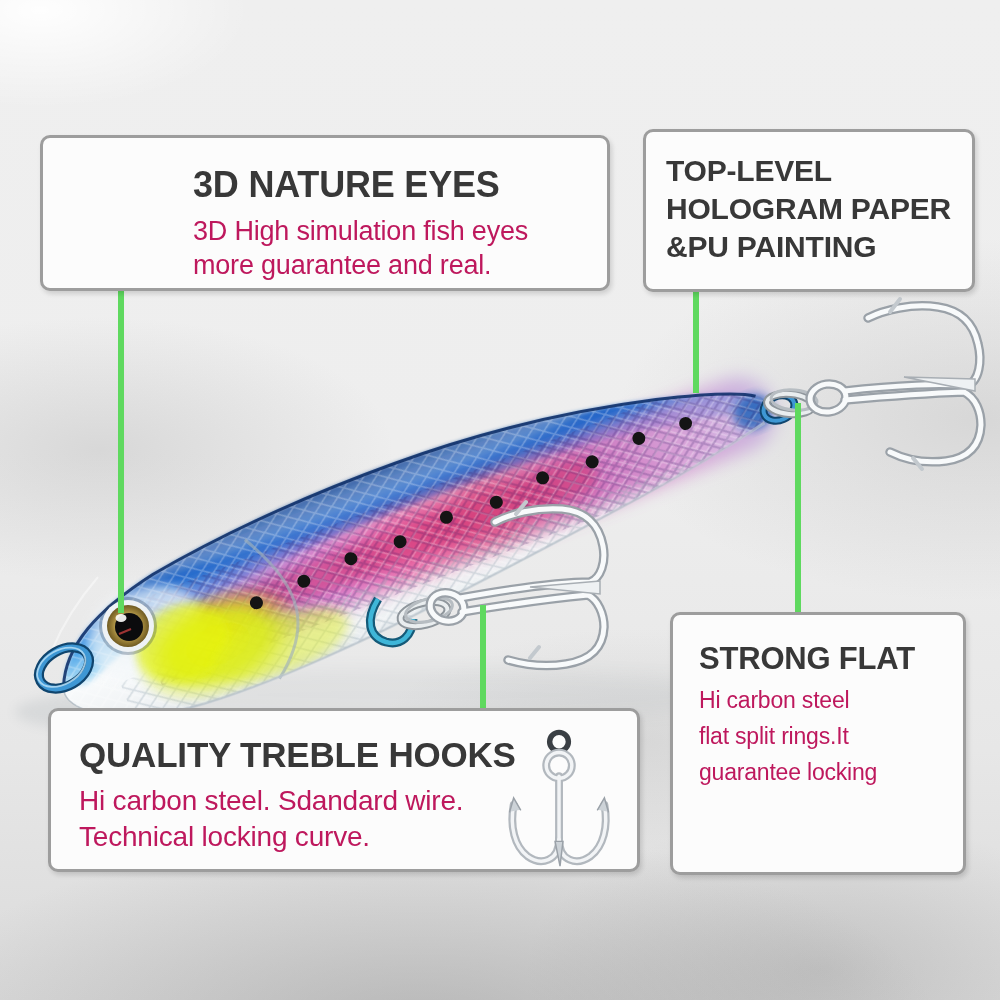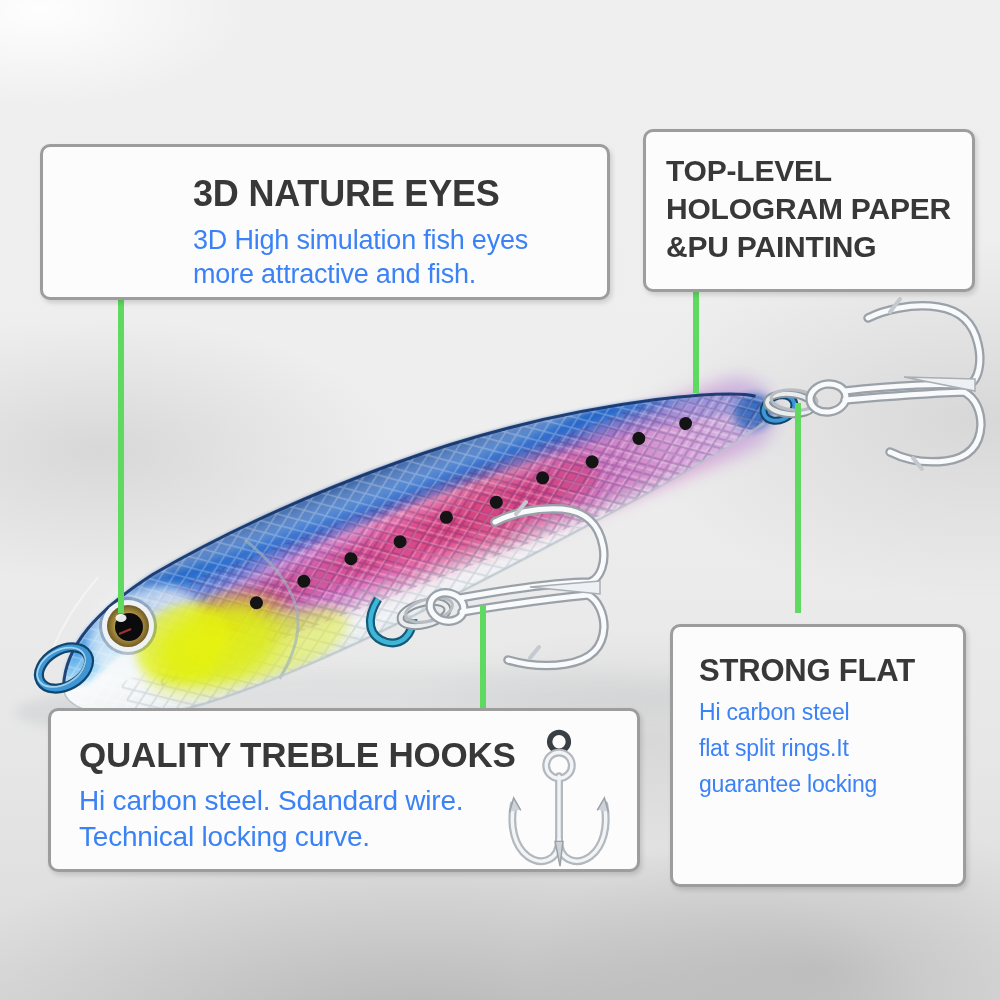--- a/index.html
+++ b/index.html
@@ -16,35 +16,35 @@
       linear-gradient(180deg,#efefef 0%,#eeeeee 45%,#e7e7e7 75%,#dadada 100%);
   }
   svg.art{position:absolute;inset:0;width:1000px;height:1000px;}
   .box{
     position:absolute;background:#fcfcfc;border:3px solid #9d9d9d;border-radius:10px;
     box-shadow:2px 3px 5px rgba(0,0,0,.14);box-sizing:border-box;
   }
   .box h2{
     margin:0;color:#383838;font-weight:bold;white-space:nowrap;letter-spacing:-.2px;
   }
-  .box .bline{color:#3b82f6;white-space:nowrap;letter-spacing:-.2px;}
-  
-  .box1{left:40px;top:144px;width:570px;height:156px;padding:26px 16px 0 150px;}
+  .box .bline{color:#be185d;white-space:nowrap;letter-spacing:-.2px;}
+  
+  .box1{left:40px;top:135px;width:570px;height:156px;padding:26px 16px 0 150px;}
   .box1 h2{font-size:36px;margin-bottom:8px;}
   .box1 .bline{font-size:27px;line-height:34px;}
   
   .box2{left:643px;top:129px;width:332px;height:163px;padding:20px 14px 0 20px;}
   .box2 h2{font-size:30px;line-height:38px;}
   
   .box3{left:48px;top:708px;width:592px;height:164px;padding:24px 16px 0 28px;}
   .box3 h2{font-size:35px;margin-bottom:8px;}
   .box3 .bline{font-size:28px;line-height:36px;}
   .hook-icon{position:absolute;right:14px;top:10px;width:124px;height:148px;}
   
-  .box4{left:670px;top:612px;width:296px;height:263px;padding:24px 10px 0 26px;margin-top:12px;}
+  .box4{left:670px;top:612px;width:296px;height:263px;padding:24px 10px 0 26px;}
   .box4 h2{font-size:31px;line-height:39px;margin-bottom:4px;}
   .box4 .bline{font-size:23px;line-height:36px;}
 </style>
 </head>
 <body>
 
 <div class="stage">
 
   <svg class="art" viewBox="0 0 1000 1000">
     <defs>
@@ -231,21 +231,21 @@
       <line x1="121" y1="289" x2="121" y2="613"></line>
       <line x1="696" y1="290" x2="696" y2="393"></line>
       <line x1="798" y1="403" x2="798" y2="613"></line>
       <line x1="483" y1="605" x2="483" y2="709"></line>
     </g>
   </svg>
 
   <div class="box box1">
     <h2>3D NATURE EYES</h2>
     <div class="bline">3D High simulation fish eyes</div>
-    <div class="bline">more attractive and fish.</div>
+    <div class="bline">more guarantee and real.</div>
   </div>
 
   <div class="box box2">
     <h2>
       <div>TOP-LEVEL</div>
       <div>HOLOGRAM PAPER</div>
       <div>&amp;PU PAINTING</div>
     </h2>
   </div>
 

